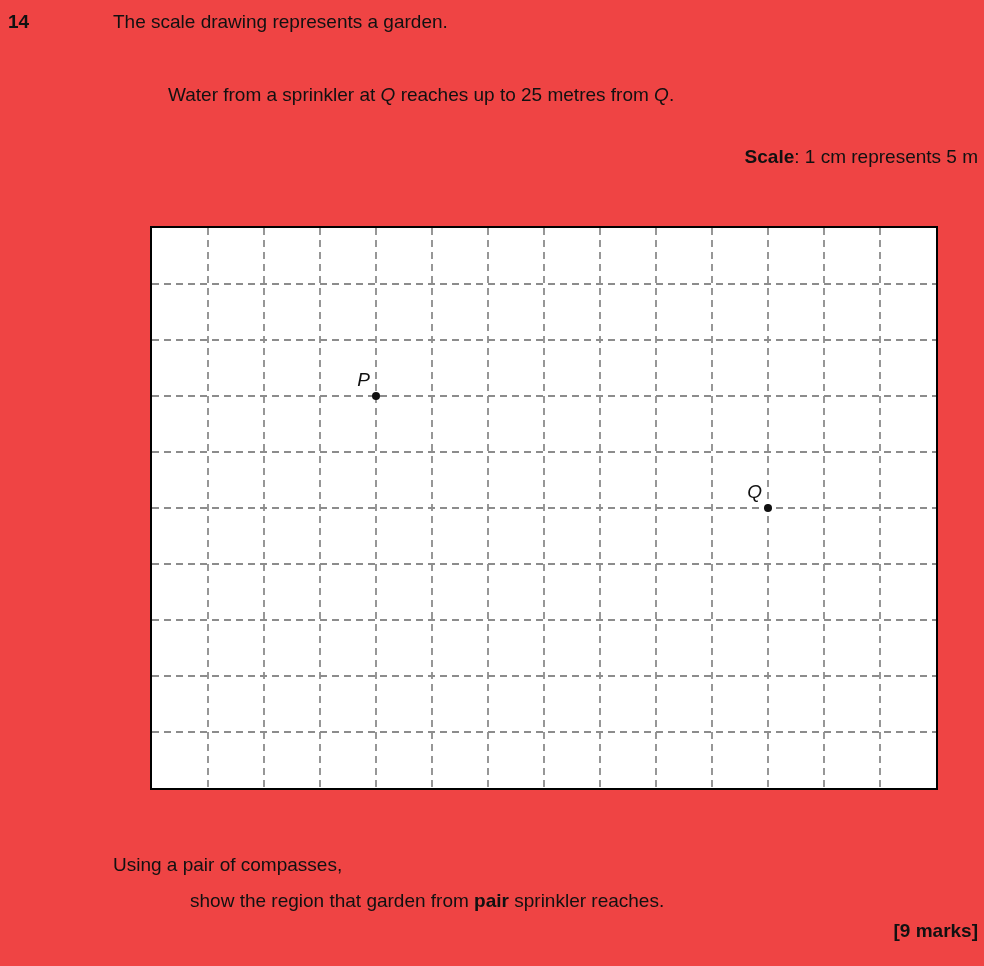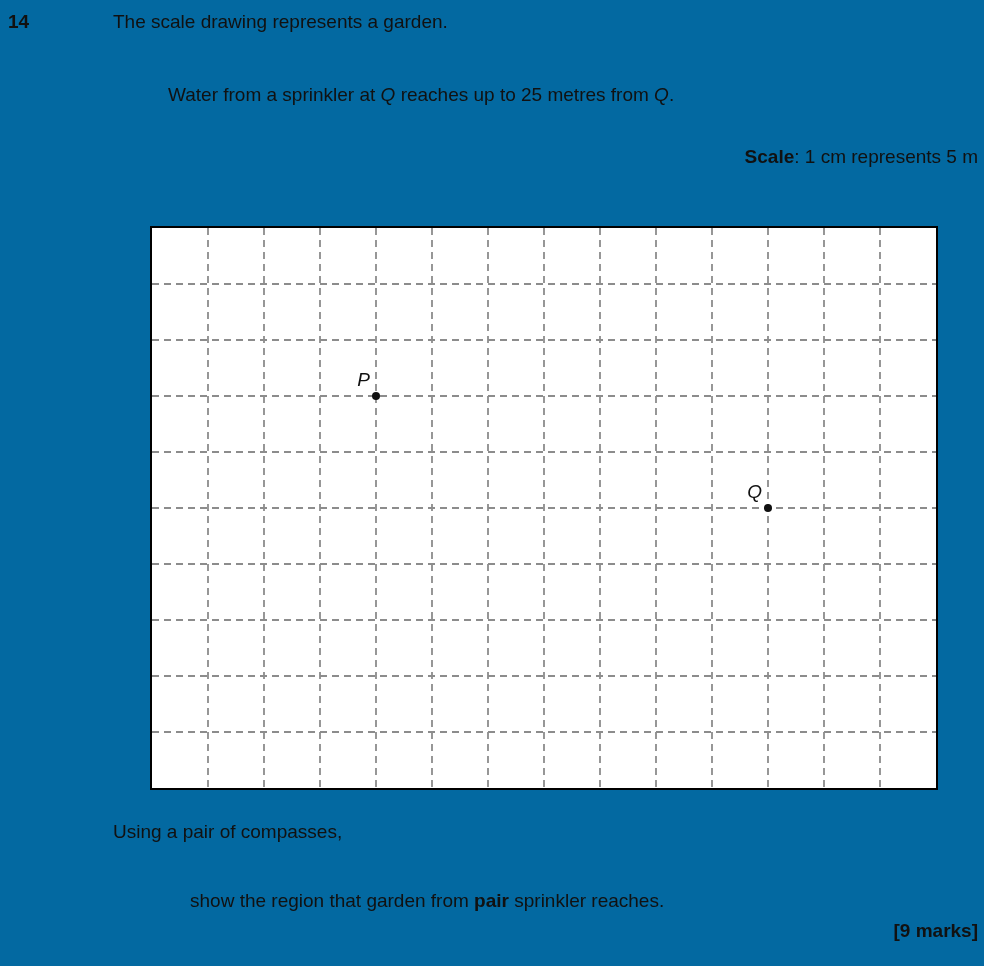--- a/index.html
+++ b/index.html
@@ -1,20 +1,20 @@
 <!DOCTYPE html>
 <html style="--grid-line: #8c8c8c;"><head>
 <meta charset="utf-8">
 <style>
   html, body { margin: 0; padding: 0; background: #ffffff; }
   .page {
     position: relative;
     width: 984px;
     height: 966px;
-    background: #0369a1;
+    background: #ef4444;
     font-family: "Liberation Sans", sans-serif;
     color: #111111;
     overflow: hidden;
   }
   .txt {
     position: absolute;
     font-size: 19px;
     line-height: 1;
     white-space: nowrap;
     color: #111111;
@@ -106,21 +106,21 @@
           <line x1="0" y1="504.0" x2="784" y2="504.0"></line>
         </svg>
 
     <div class="pt-dot" style="left: 224px; top: 168px;"></div>
         <div class="pt-label" style="left: 218px; top: 161px;">P</div>
         <div class="pt-dot" style="left: 616px; top: 280px;"></div>
         <div class="pt-label" style="left: 610px; top: 273px;">Q</div>
       </div>
   </div>
 
-  <div class="txt" style="left:113px; top:822px">Using a pair of compasses,</div>
+  <div class="txt" style="left:113px; top:855px">Using a pair of compasses,</div>
 
   <div class="txt" style="left:190px; top:891px">
     <span>show the region that garden from </span><span class="bold">pair</span><span> sprinkler reaches.</span>
   </div>
 
   <div class="txt bold right" style="top:921px">[9 marks]</div>
 
 </div>
 
 </body></html>

